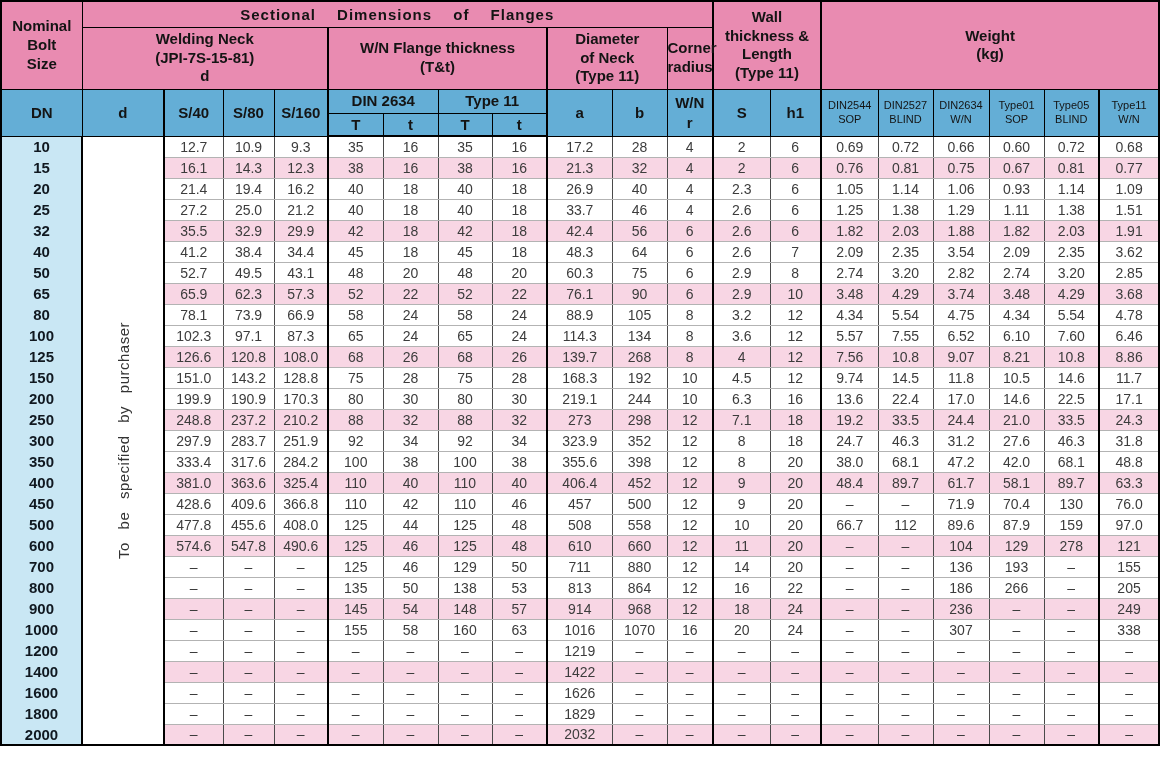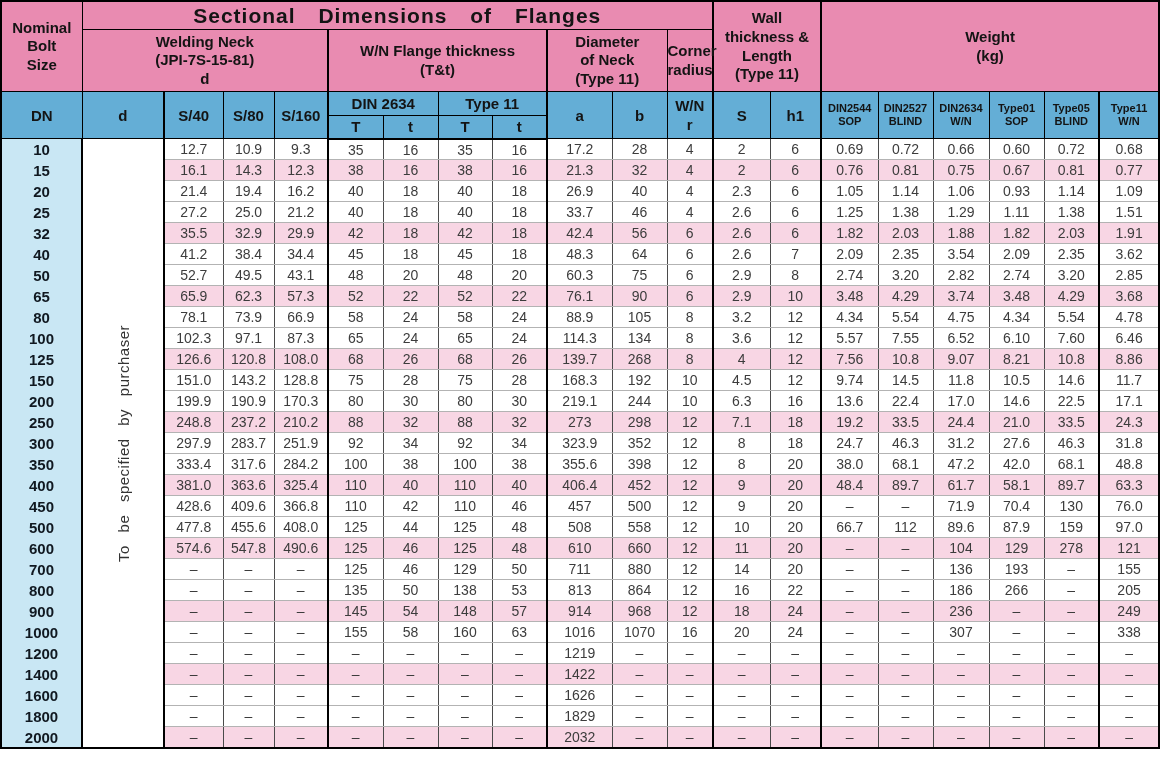--- a/index.html
+++ b/index.html
@@ -24,25 +24,25 @@
     vertical-align: middle;
     line-height: 1.3;
     padding: 0;
   }
   .pink { background: #e98bb1; }
   .blue { background: #64aed6; }
   .r1 { height: 26px; }
   .r2 { height: 62px; }
   .r3 { height: 24px; }
   .r4 { height: 23px; }
-  .sectional { font-size: 21px; letter-spacing: 1px; word-spacing: 16px; margin-left: 26px; }
+  .sectional { font-size: 15px; letter-spacing: 1px; word-spacing: 16px; margin-left: 26px; }
   .h-main { font-size: 15px; }
   .h-main div { line-height: 1.25; }
   .h-sub { font-size: 15px; }
-  .wcol { font-size: 11px; line-height: 1.2; font-weight: bold; }
+  .wcol { font-size: 11px; line-height: 1.2; font-weight: normal; }
   thead tr.r4 th { border-bottom: 2px solid #000; }
   
   tbody td {
     border-left: 1px solid #4a4a4a;
     border-right: 1px solid #4a4a4a;
     border-top: 1px solid #b3b3b3;
     border-bottom: 1px solid #b3b3b3;
     text-align: center;
     vertical-align: middle;
     font-size: 14px;

